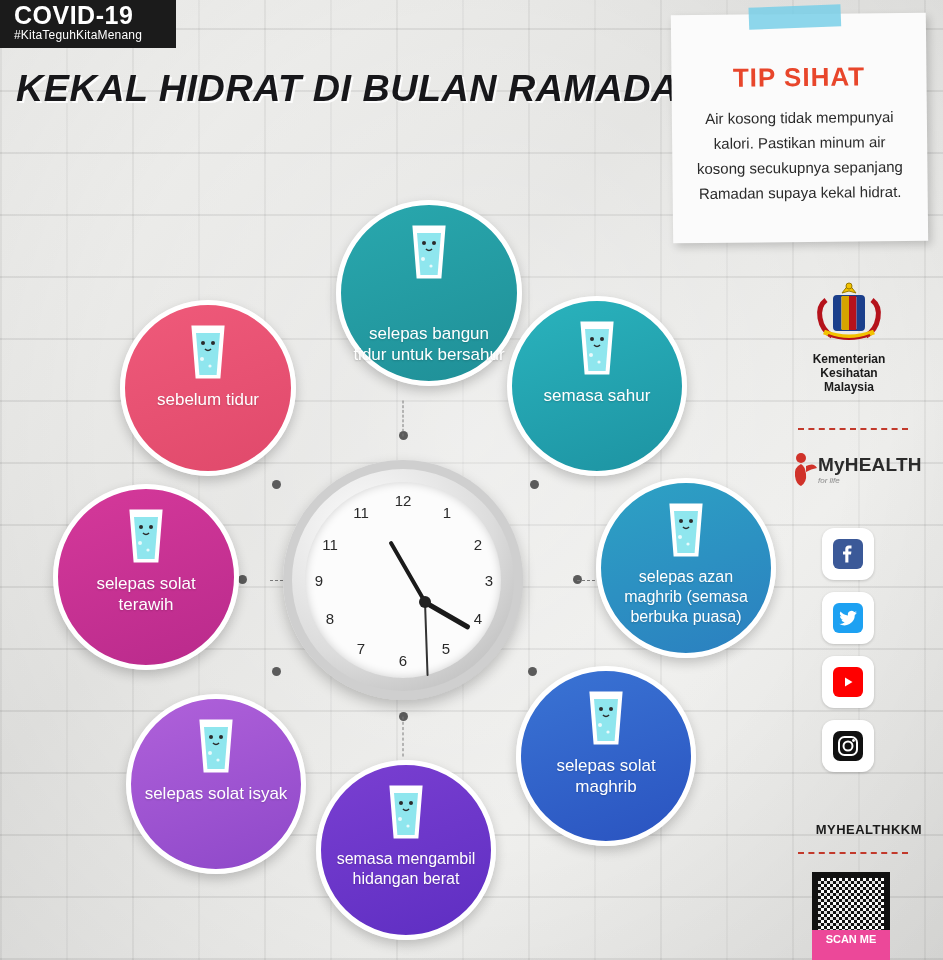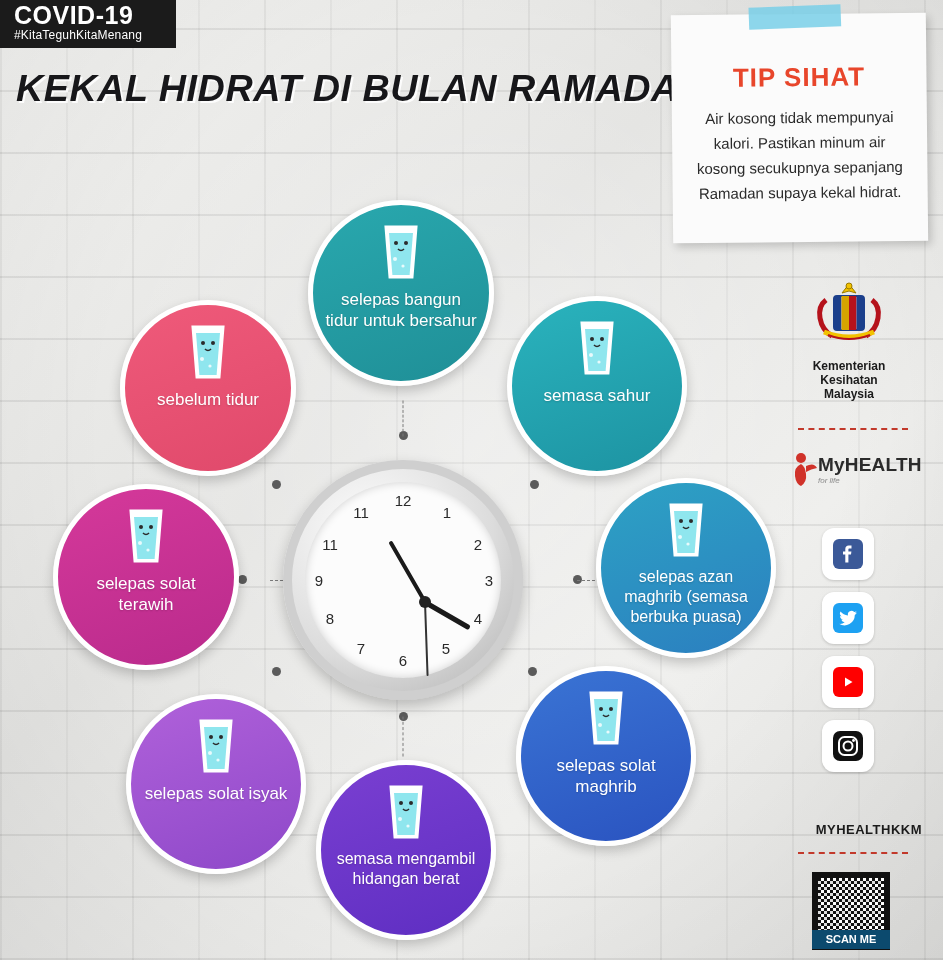--- a/index.html
+++ b/index.html
@@ -117,21 +117,21 @@
     font-size:15px;
     line-height:25px;
   }
 
   
   .kkm-crest{
     position:absolute; left:800px; top:280px; width:98px; text-align:center;
   }
   .crest-svg{ display:block; margin:0 auto; }
   .kkm-label{
-    margin-top:17px;
+    margin-top:10px;
     font-size:12px; font-weight:bold; color:#1b1b1b; line-height:14px;
   }
   .dashrule{
     position:absolute; width:110px; height:0;
     border-top:2px dashed #c2392b;
   }
   .myhealth{
     position:absolute; left:792px; top:452px; width:130px;
     display:flex; align-items:center;
   }
@@ -162,22 +162,22 @@
   .qr{
     width:66px; height:54px;
     background-color:#fff;
     background-image:
       repeating-linear-gradient(90deg, #111 0 3px, #fff 3px 6px),
       repeating-linear-gradient(0deg, #111 0 3px, #fff 3px 6px);
     background-blend-mode: difference;
   }
   .qr-label{
     position:absolute; left:812px; top:930px; width:78px;
-    text-align:center; background:#0c4a6e; color:#fff;
-    font-size:11px; font-weight:bold; padding:3px 0 4px 0;
+    text-align:center; background:#ec4899; color:#fff;
+    font-size:11px; font-weight:bold; padding:3px 0 15px 0;
     box-sizing:border-box;
   }
 
   
   .clock{
     position:absolute; left:283px; top:460px;
     width:240px; height:240px; border-radius:50%;
     background: radial-gradient(circle at 35% 30%, #fdfdfd 0%, #dcdcdc 55%, #a9a9a9 100%);
     box-shadow: 0 6px 14px rgba(0,0,0,.22), inset 0 0 0 9px #cfcfcf;
   }
@@ -231,21 +231,21 @@
     padding:0 12px;
     font-weight:400;
     text-shadow:0 1px 2px rgba(0,0,0,.18);
   }
   .glass{
     margin-top:18px;
     margin-bottom:8px;
   }
 
   .b1{ left:120px; top:300px;  width:176px; height:176px; background:linear-gradient(160deg,#ef5a7a,#e0496b); }
-  .b2{ left:308px; top:200px;  width:186px; height:186px; background:linear-gradient(160deg,#29a8ae,#1f8f97); }
+  .b2{ left:336px; top:200px;  width:186px; height:186px; background:linear-gradient(160deg,#29a8ae,#1f8f97);gap:34px; }
   .b3{ left:507px; top:296px;  width:180px; height:180px; background:linear-gradient(160deg,#2ab3bd,#1d93a2); }
   .b4{ left:596px; top:478px;  width:180px; height:180px; background:linear-gradient(160deg,#2da2c4,#2b7fc0); }
   .b5{ left:516px; top:666px;  width:180px; height:180px; background:linear-gradient(160deg,#3a74d4,#2a53c0); }
   .b6{ left:316px; top:760px;  width:180px; height:180px; background:linear-gradient(160deg,#7a3fd1,#5e2ec2); }
   .b7{ left:126px; top:694px;  width:180px; height:180px; background:linear-gradient(160deg,#b061da,#8e48c9); }
   .b8{ left:53px;  top:484px;  width:186px; height:186px; background:linear-gradient(160deg,#d5399a,#b92a8c); }
 
   .b2 .cap{ font-size:17px; }
   .b4 .cap{ font-size:16px; line-height:20px; }
   .b6 .cap{ font-size:16px; line-height:20px; }

